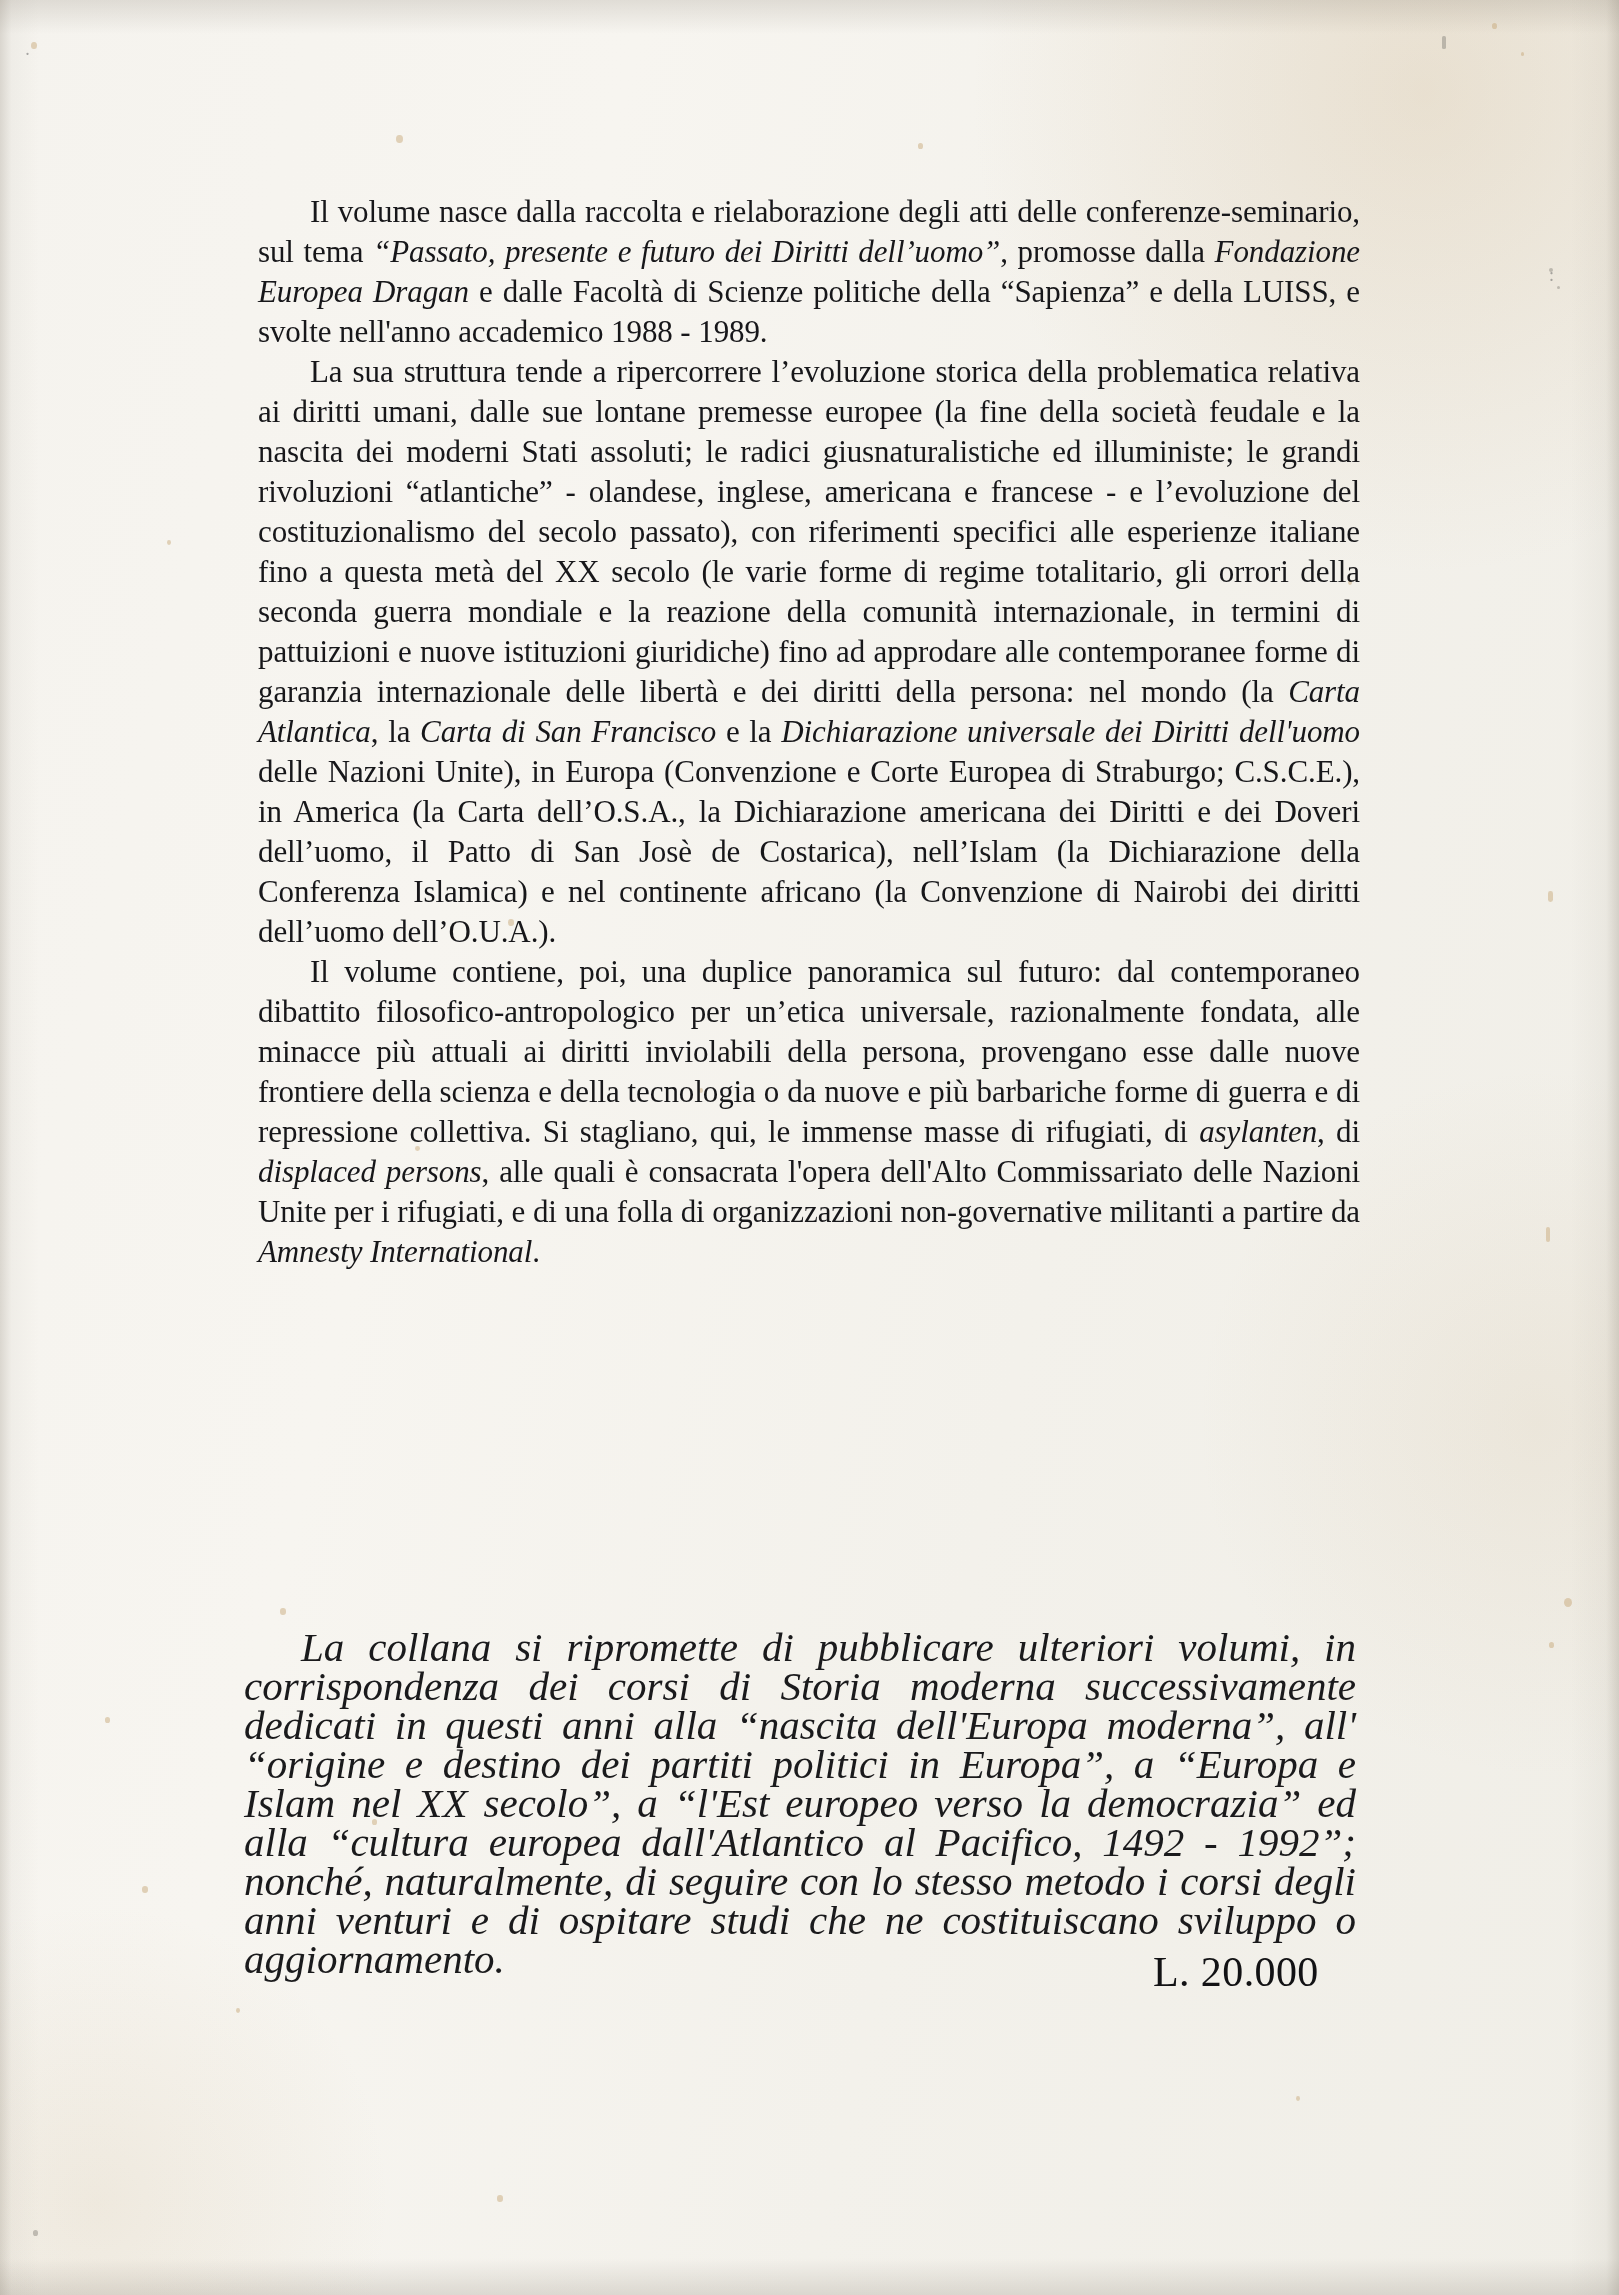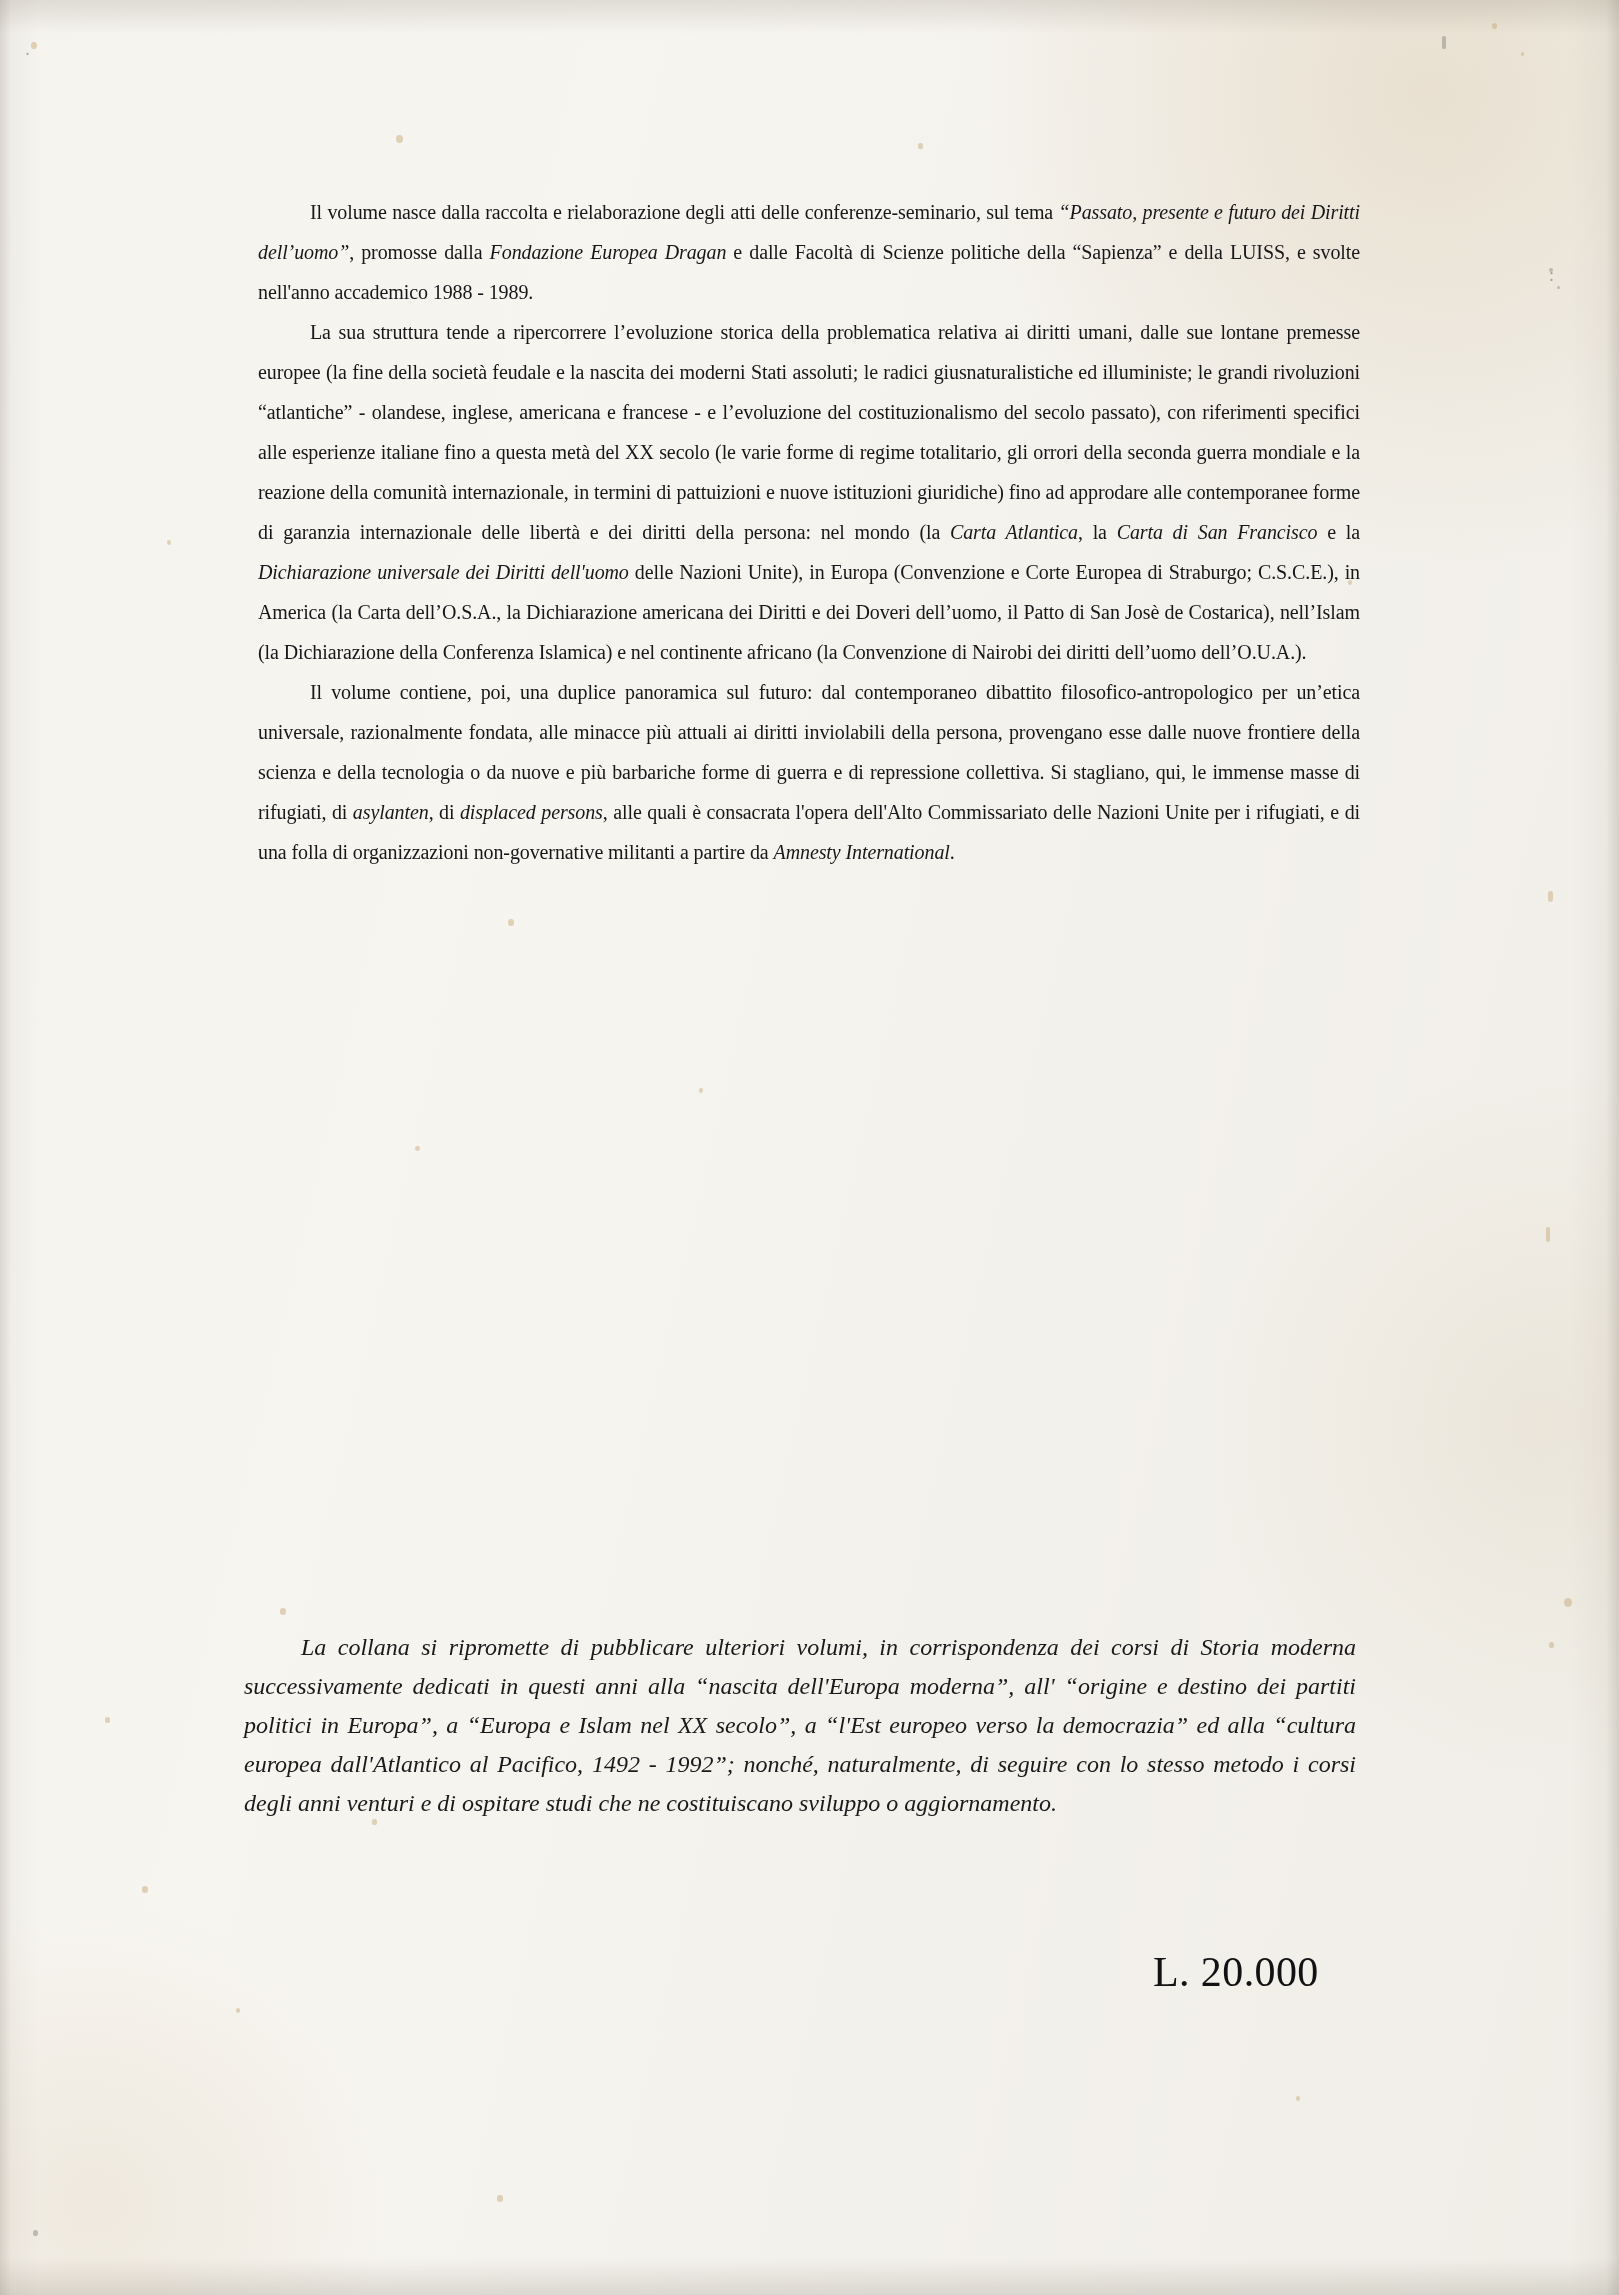--- a/index.html
+++ b/index.html
@@ -47,41 +47,41 @@
 
   .content {
     position: absolute;
     left: 258px;
     top: 192px;
     width: 1102px;
   }
 
   .body-text {
     font-family: "Liberation Serif", "DejaVu Serif", serif;
-    font-size: 20px;
+    font-size: 31px;
     line-height: 40px;
     color: #17171a;
     text-align: justify;
     text-justify: inter-word;
     margin: 0;
     letter-spacing: -0.1px;
     -webkit-font-smoothing: antialiased;
   }
   .body-text + .body-text { margin-top: 0; }
   .indent { text-indent: 52px; }
   .body-text i { font-style: italic; }
 
   .closing {
     position: absolute;
     left: 244px;
     top: 1628px;
     width: 1112px;
     font-family: "Liberation Serif", "DejaVu Serif", serif;
     font-style: italic;
-    font-size: 24px;
+    font-size: 41px;
     line-height: 39px;
     color: #1a1a1c;
     text-align: justify;
     margin: 0;
     text-indent: 57px;
   }
 
   .price {
     position: absolute;
     left: 1153px;

